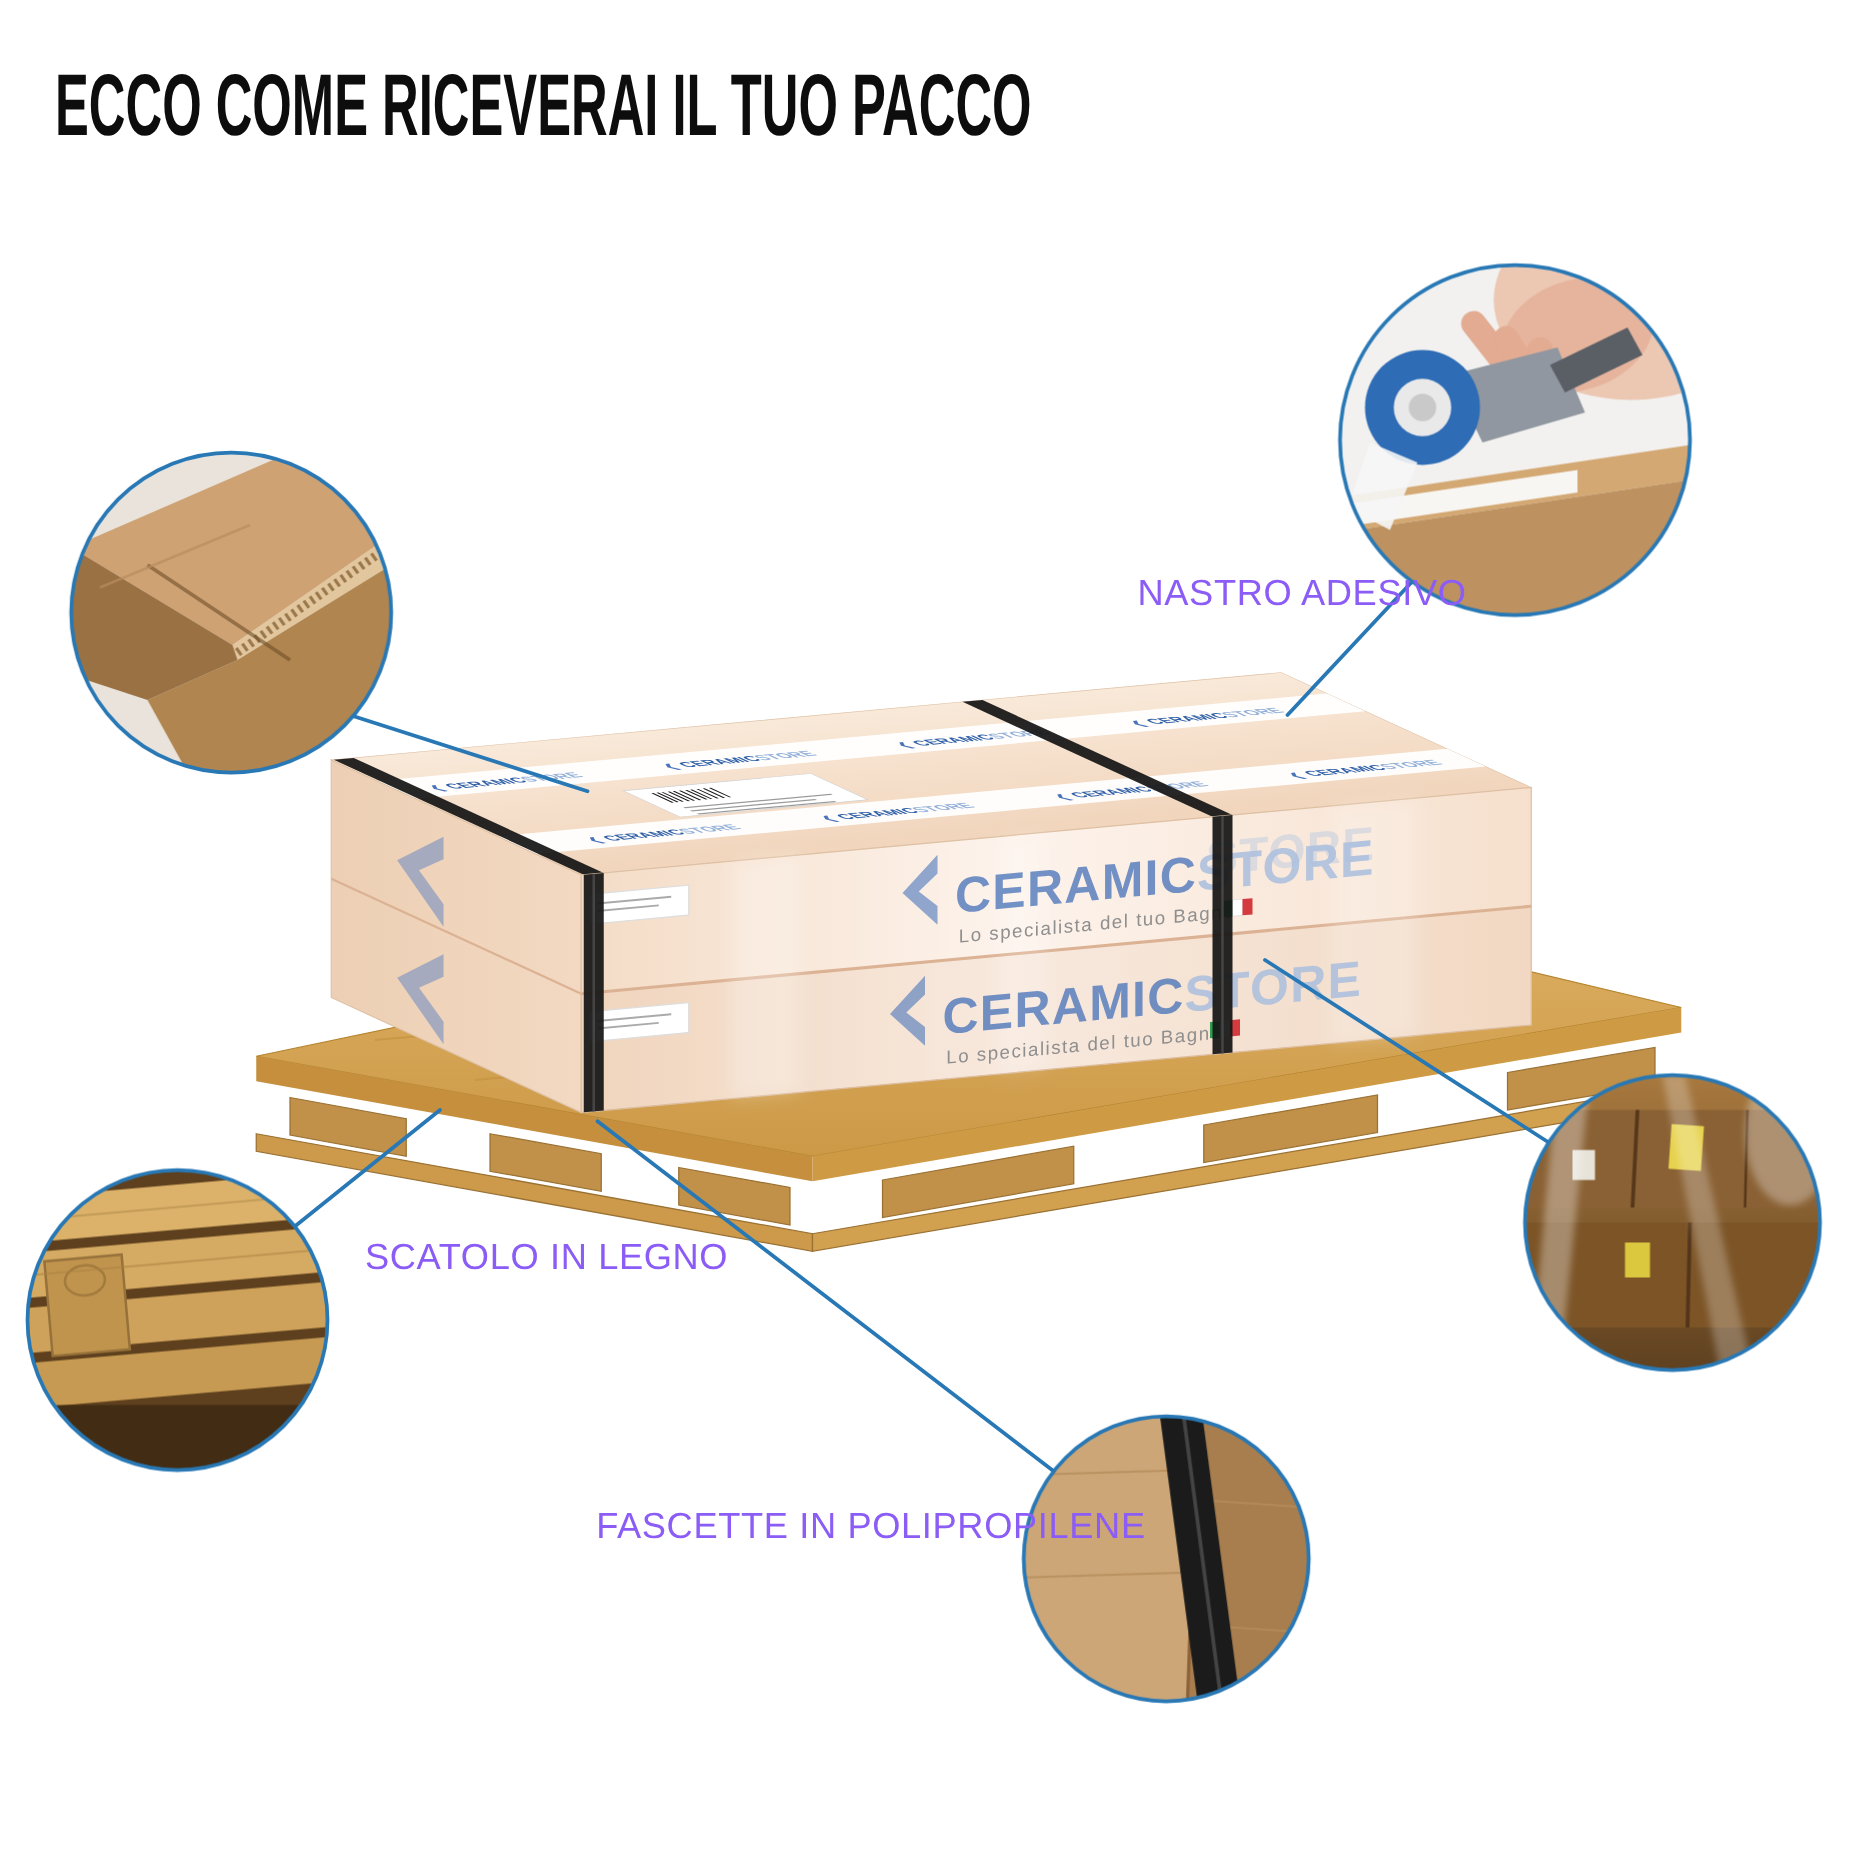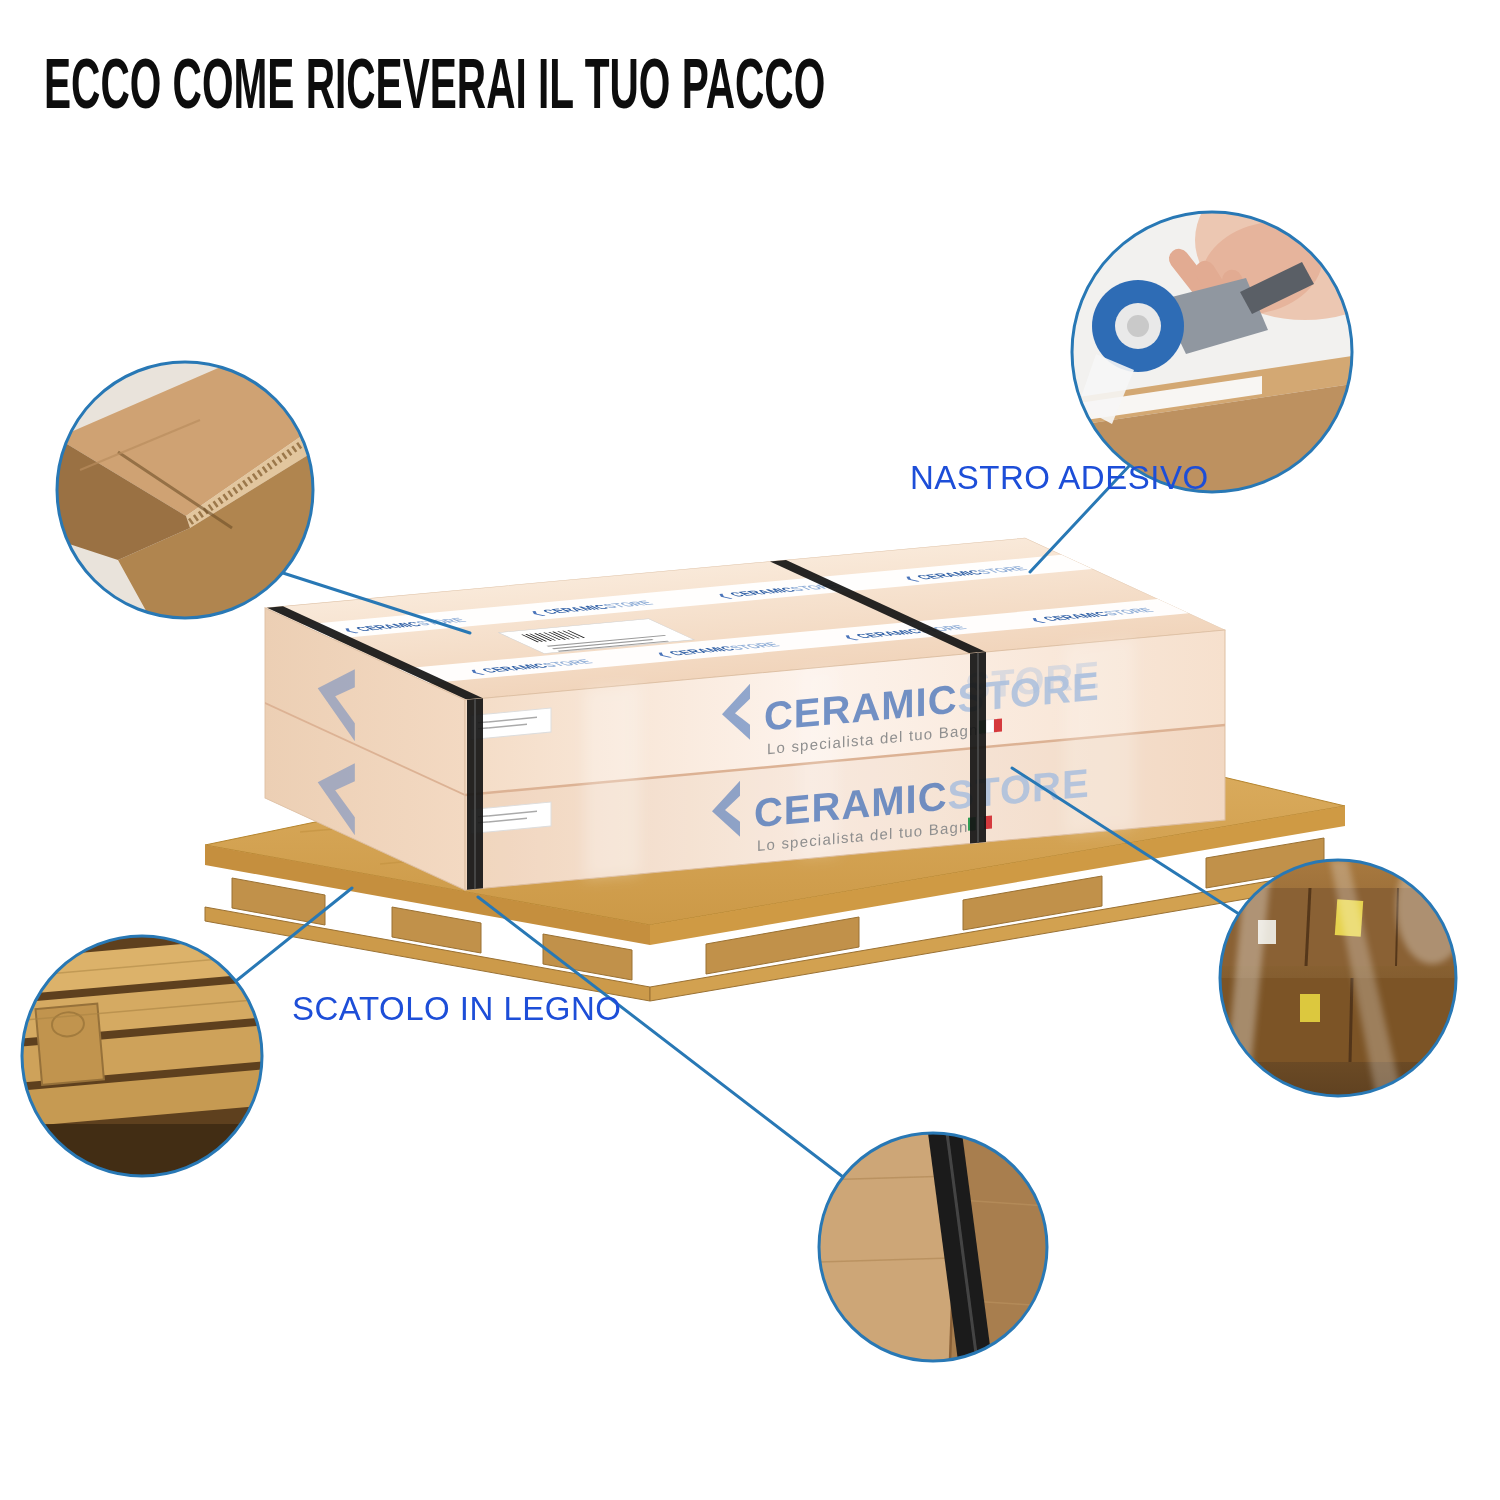--- a/index.html
+++ b/index.html
@@ -6,21 +6,21 @@
   html,body{background:#ffffff}
   body{font-family:"Liberation Sans",sans-serif}
   .canvas{position:relative;width:1500px;height:1500px;background:#ffffff;overflow:hidden}
   .title{
     position:absolute;left:44px;top:44px;
     font-size:70px;font-weight:700;color:#0d0d0d;
     transform:scaleX(.58);transform-origin:left top;white-space:nowrap;
     font-family:"Liberation Sans",sans-serif;
   }
   .callout-label{
-    position:absolute;font-size:33px;color:#1d4ed8;white-space:nowrap;
+    position:absolute;font-size:29px;color:#8b5cf6;white-space:nowrap;
     font-family:"Liberation Sans",sans-serif;letter-spacing:.5px;
   }
   .scene{position:absolute;left:0;top:0;width:1500px;height:1500px}
   .scene text{font-family:"Liberation Sans",sans-serif}
   .tape-chev{font-size:11px;fill:#4a74ba;font-weight:bold}
   .tape-text{font-size:13px;font-weight:bold}
   .tp1{fill:#2f5fa5}
   .tp2{fill:#93b0d8}
   .wm-text{font-size:40px;font-weight:bold;letter-spacing:1px}
   .wm1{fill:#4a74ba;fill-opacity:.78}
@@ -271,14 +271,15 @@
         </g>
         <polygon points="928,1133 962,1133 992,1361 958,1361" fill="#1b1b1b"></polygon>
         <line x1="947" y1="1133" x2="977" y2="1361" stroke="#4a4a4a" stroke-width="3" opacity=".9"></line>
       </g>
       <circle cx="933" cy="1247" r="114" fill="none" stroke="#2878b5" stroke-width="3"></circle>
     </g>
   </svg>
 
   <div class="callout-label" style="left:910px;top:459px">NASTRO ADESIVO</div>
   <div class="callout-label" style="left:292px;top:990px">SCATOLO IN LEGNO</div>
+  <div class="callout-label" style="left:477px;top:1205px">FASCETTE IN POLIPROPILENE</div>
 
 </div>
 
 </body></html>

